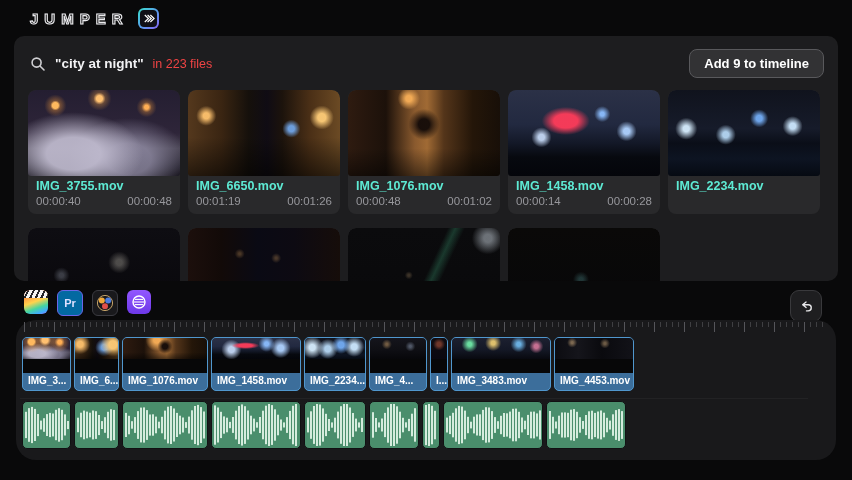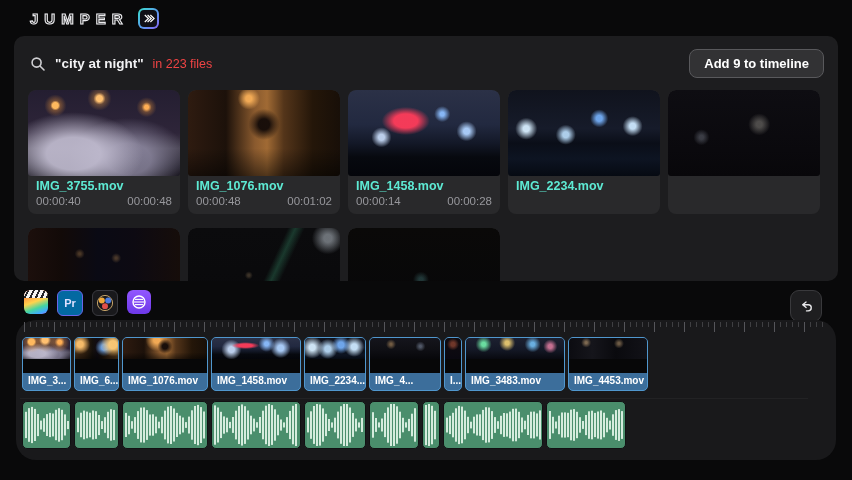--- a/index.html
+++ b/index.html
@@ -173,20 +173,28 @@
   <div class="results-grid">
       <div class="card">
     <div class="thumb scene-snow"></div>
     <div class="name">IMG_3755.mov</div>
     <div class="times">
       <span>00:00:40</span>
       <span>00:00:48</span>
     </div>
   </div>
       <div class="card">
+    <div class="thumb scene-street"></div>
+    <div class="name">IMG_6650.mov</div>
+    <div class="times">
+      <span>00:01:19</span>
+      <span>00:01:26</span>
+    </div>
+  </div>
+      <div class="card">
     <div class="thumb scene-alley"></div>
     <div class="name">IMG_1076.mov</div>
     <div class="times">
       <span>00:00:48</span>
       <span>00:01:02</span>
     </div>
   </div>
       <div class="card">
     <div class="thumb scene-skyline"></div>
     <div class="name">IMG_1458.mov</div>
@@ -265,21 +273,21 @@
       <div class="v-clip" style="width: 90px;">
     <div class="v-strip scene-skyline"></div>
     <div class="v-black"></div>
     <div class="v-label">IMG_1458.mov</div>
   </div>
       <div class="v-clip" style="width: 62px;">
     <div class="v-strip scene-harbor"></div>
     <div class="v-black"></div>
     <div class="v-label">IMG_2234....</div>
   </div>
-      <div class="v-clip" style="width: 72px;">
+      <div class="v-clip" style="width: 58px;">
     <div class="v-strip scene-dark1"></div>
     <div class="v-black"></div>
     <div class="v-label">IMG_4...</div>
   </div>
       <div class="v-clip" style="width: 18px;">
     <div class="v-strip scene-dark2"></div>
     <div class="v-black"></div>
     <div class="v-label">I...</div>
   </div>
       <div class="v-clip" style="width: 100px;">

